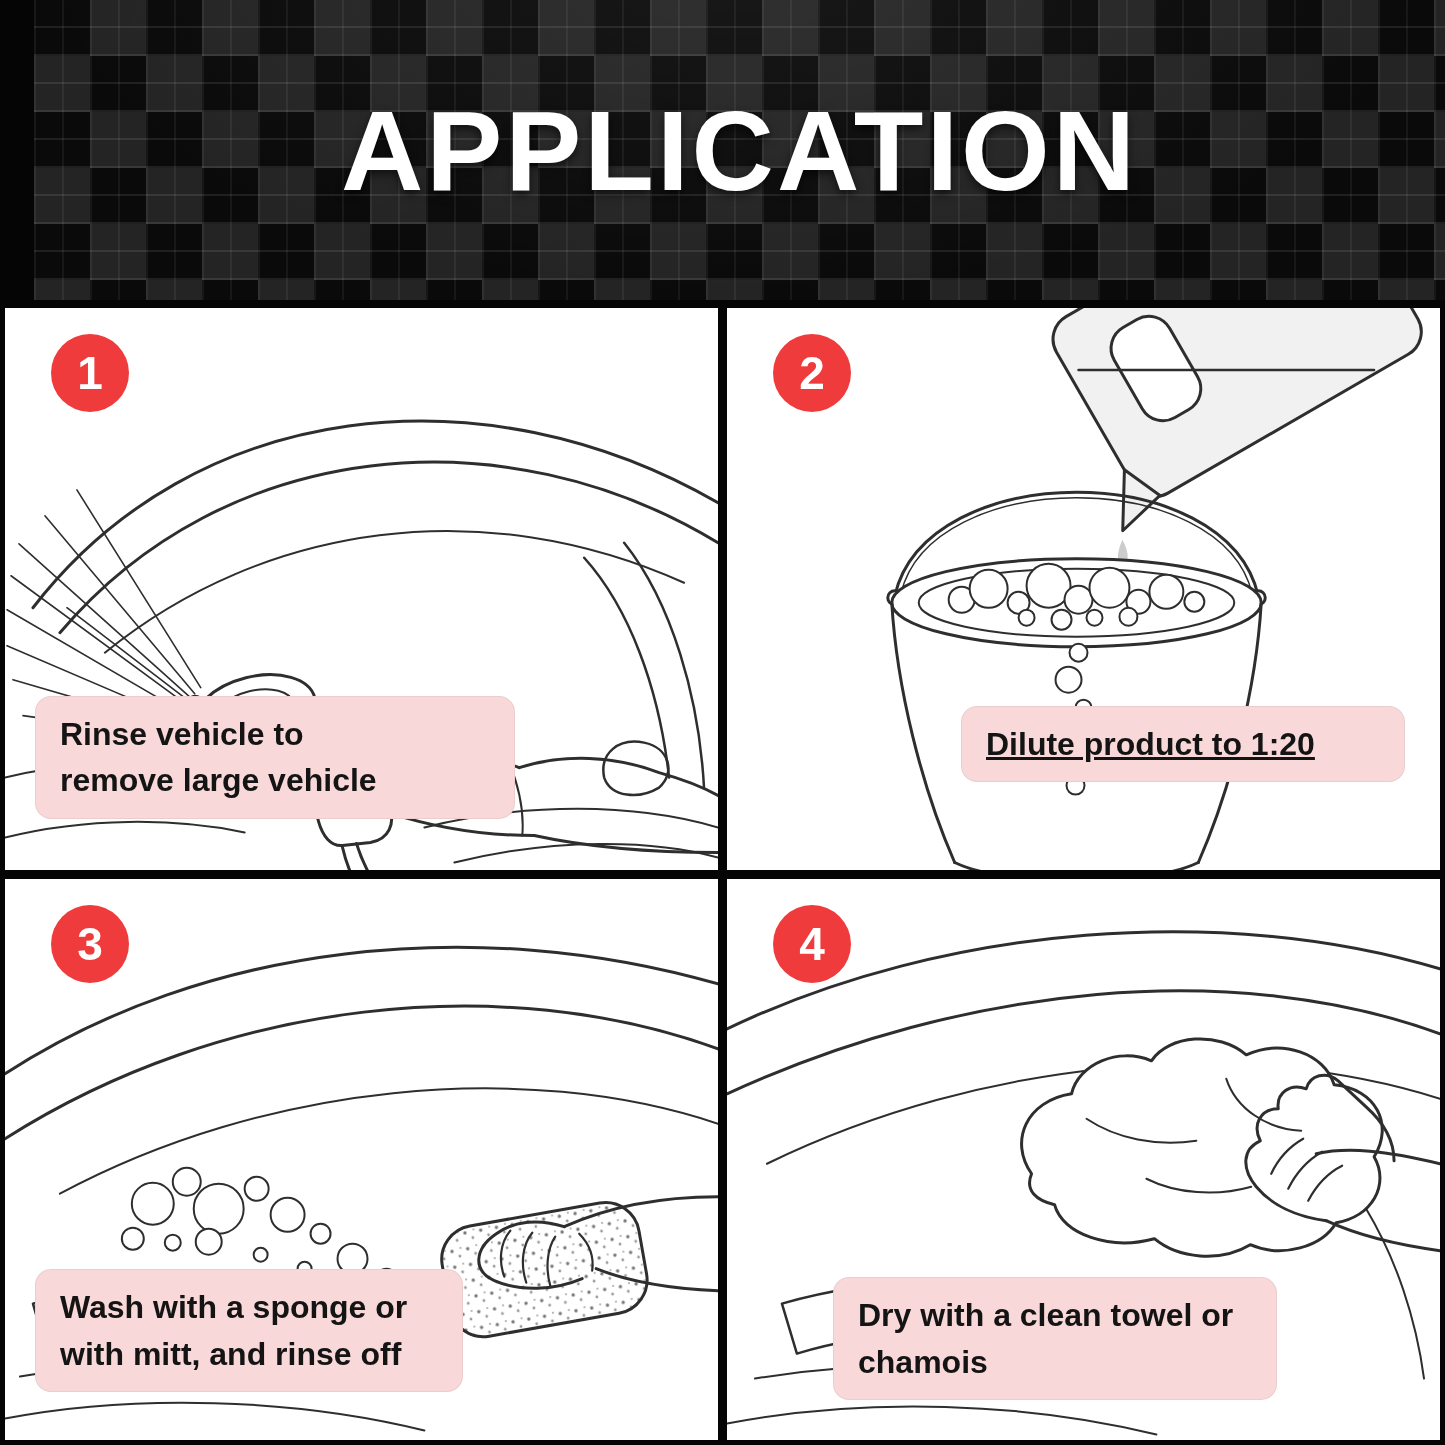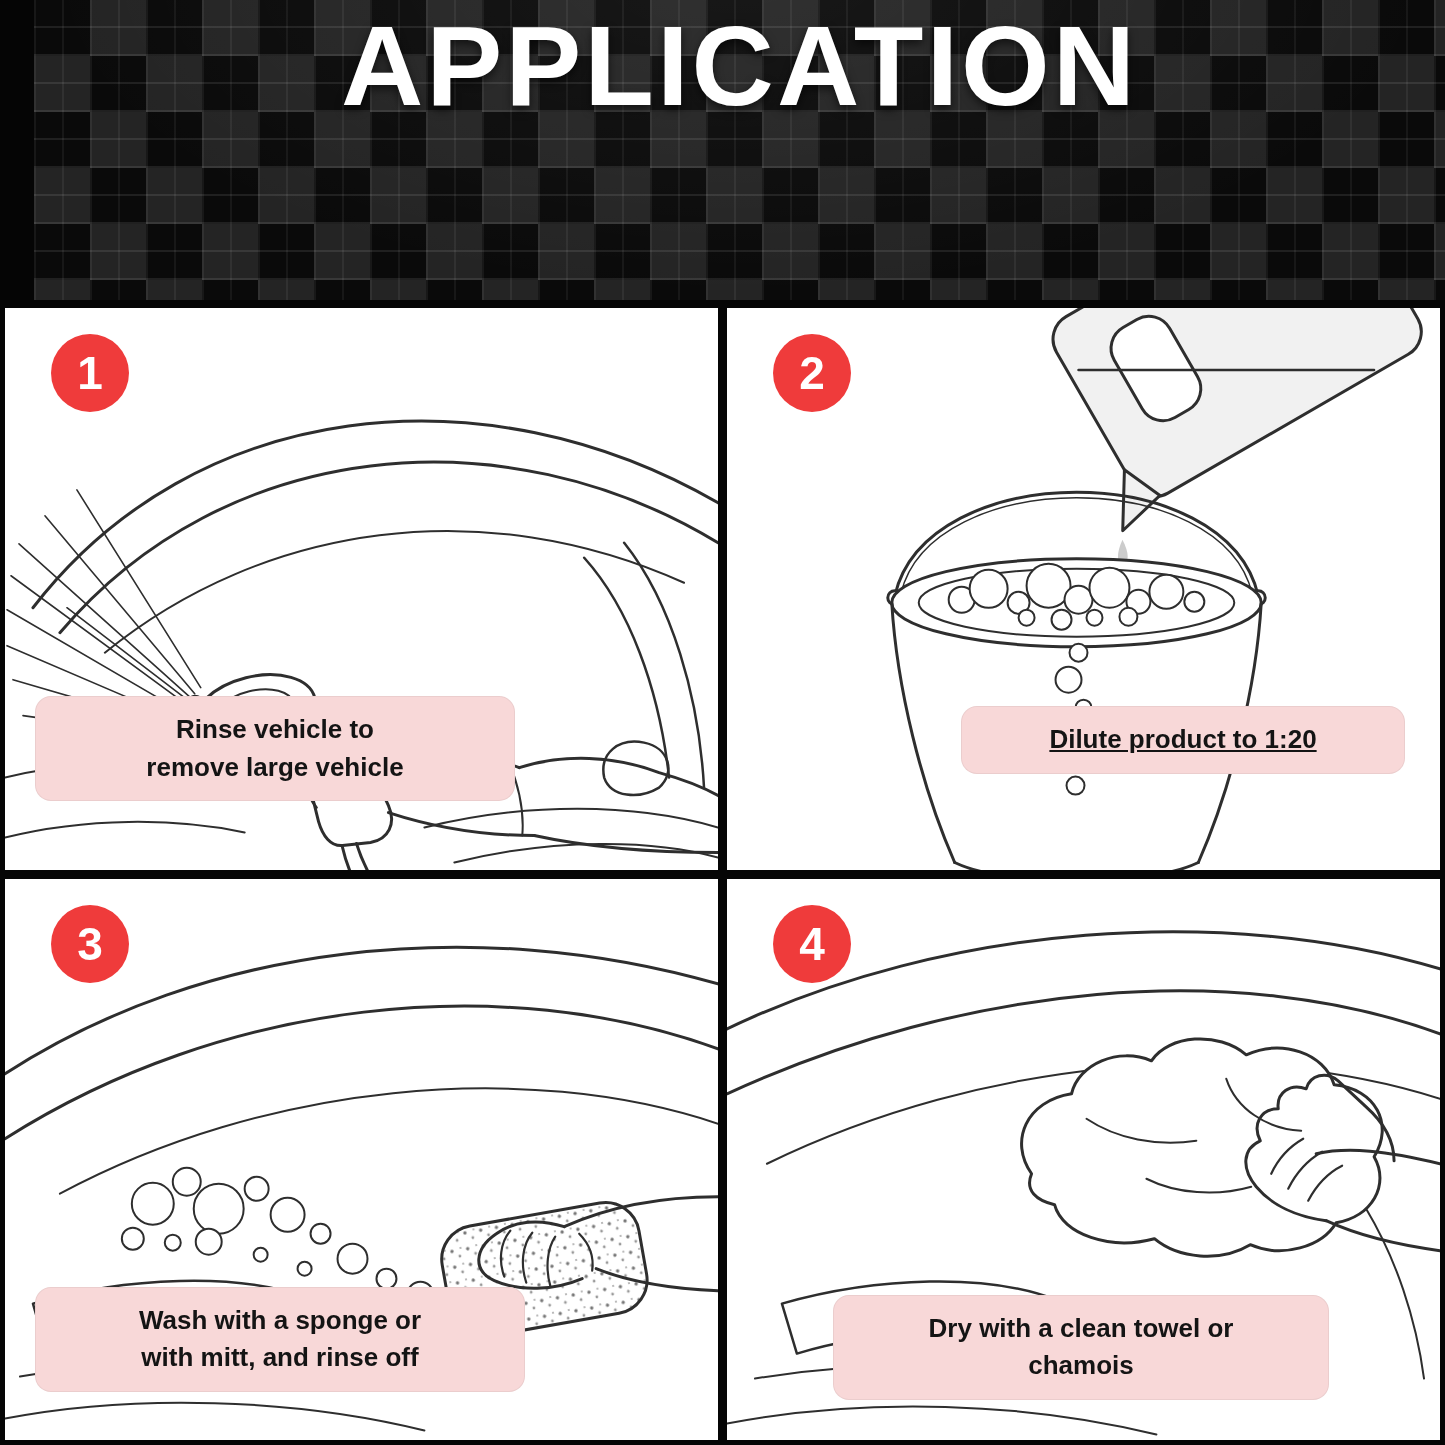--- a/index.html
+++ b/index.html
@@ -3,21 +3,21 @@
 <meta charset="utf-8">
 <style>
   html,body { margin:0; padding:0; background:#fff; }
   .page {
     width:1445px; height:1445px; position:relative;
     background:#050505; font-family:"Liberation Sans", sans-serif;
     overflow:hidden;
   }
   
   .header {
-    height:300px; display:flex; align-items:flex-start; justify-content:center;
+    height:300px; display:flex; align-items:center; justify-content:center;
     background-color:#0c0c0c;
     background-image:
       radial-gradient(ellipse at 50% -10%, rgba(255,255,255,0.06), rgba(0,0,0,0) 70%),
       repeating-linear-gradient(0deg, rgba(255,255,255,0.09) 0 2px, rgba(255,255,255,0) 2px 28px),
       repeating-linear-gradient(90deg, rgba(255,255,255,0.06) 0 2px, rgba(255,255,255,0) 2px 28px),
       repeating-conic-gradient(#242424 0% 25%, #0a0a0a 0% 50%);
     background-size:100% 100%, 112px 112px, 112px 112px, 112px 112px;
     margin-left:34px;
   }
   .title {
@@ -34,27 +34,27 @@
   .panel svg.art { position:absolute; left:0; top:0; width:100%; height:100%; }
   .badge {
     position:absolute; left:46px; top:26px; width:78px; height:78px;
     border-radius:50%; background:#ef3b3b; color:#ffffff;
     display:flex; align-items:center; justify-content:center;
     font-size:46px; font-weight:bold; z-index:3;
   }
   .caption {
     position:absolute; z-index:3; box-sizing:border-box;
     background:#f8d8d8; border-radius:16px; border:1px solid rgba(0,0,0,0.05);
-    color:#141414; font-weight:bold; font-size:26px; line-height:1.45;
-    text-align:center; padding:14px 12px;
+    color:#141414; font-weight:bold; font-size:32px; line-height:1.45;
+    text-align:left; padding:14px 24px;
   }
   .cap-1 { left:30px;  top:388px;   width:480px; }
   .cap-2 { left:234px; top:398px;   width:444px;text-decoration:underline; }
-  .cap-3 { left:30px;  bottom:48px; width:490px; }
-  .cap-4 { left:106px; bottom:40px; width:496px; }
+  .cap-3 { left:30px;  bottom:48px; width:428px; }
+  .cap-4 { left:106px; bottom:40px; width:444px; }
 </style>
 </head>
 <body>
 
 <div class="page">
 
   <div class="header">
     <div class="title">APPLICATION</div>
   </div>
 

